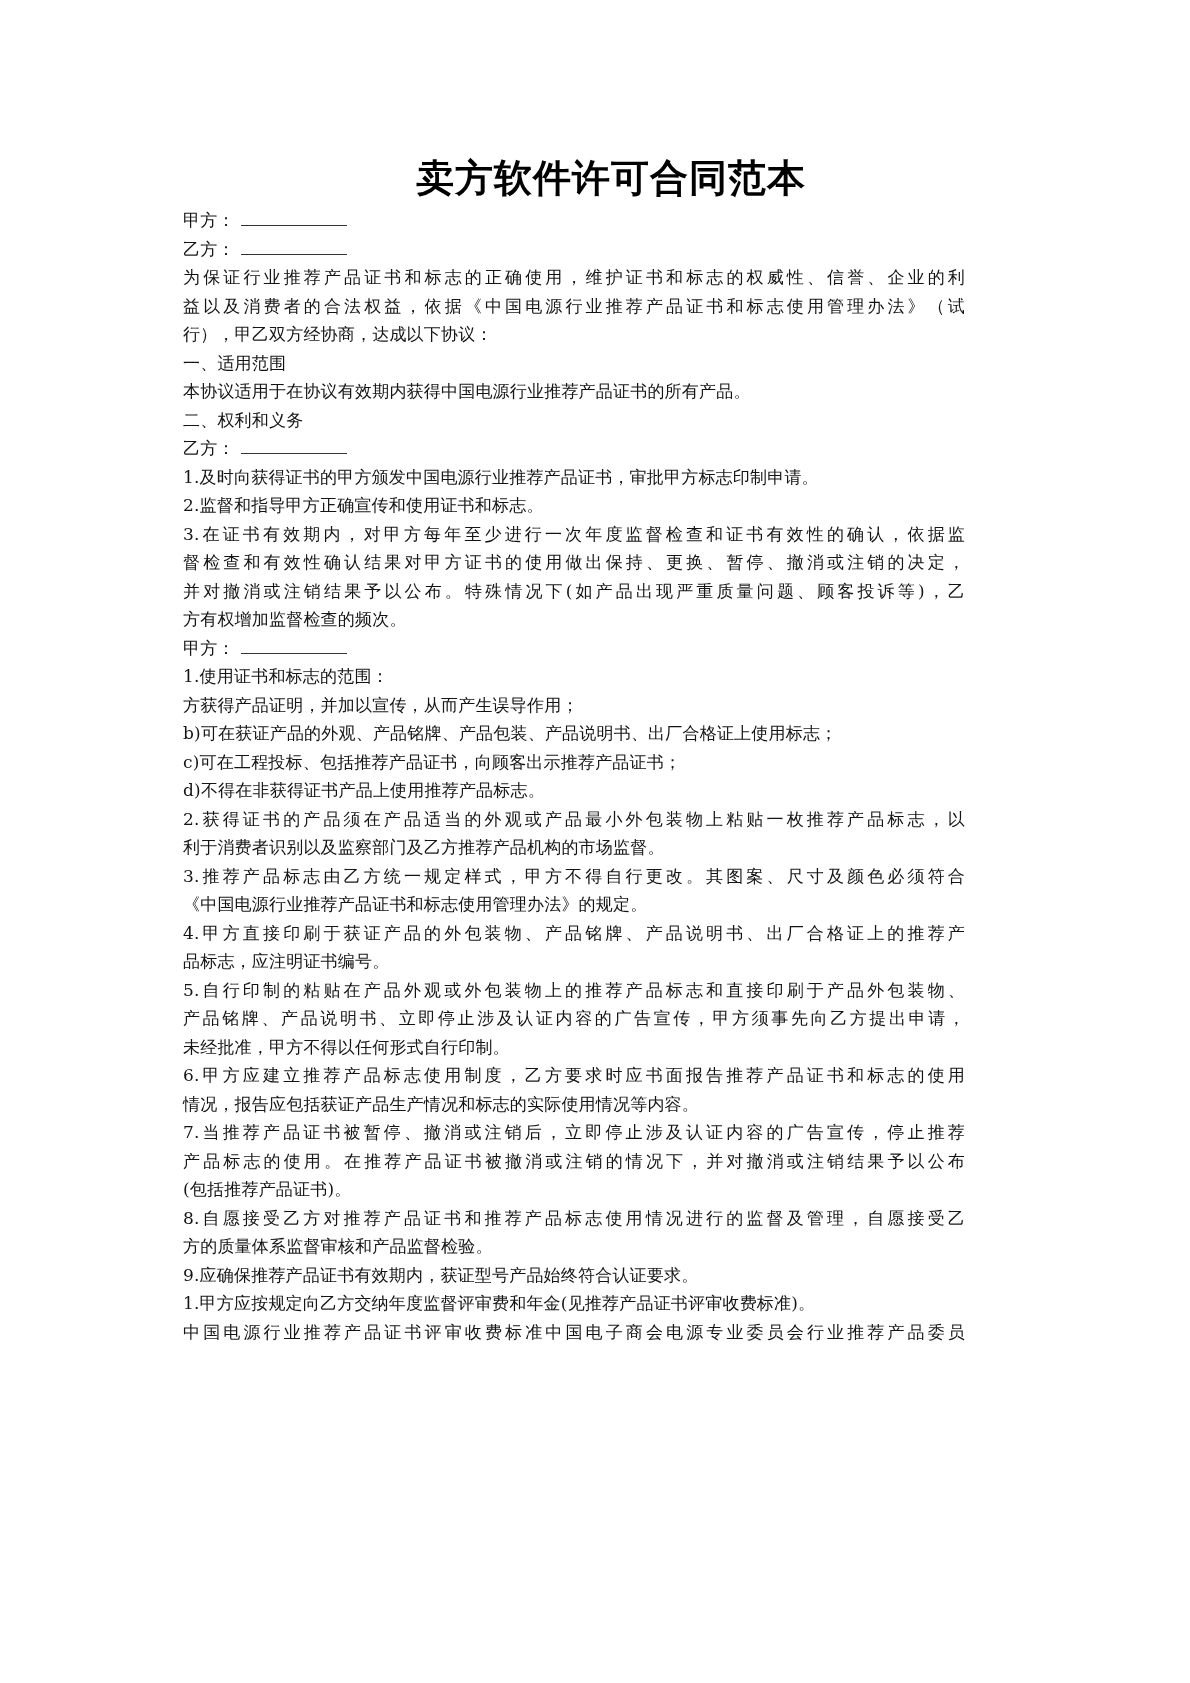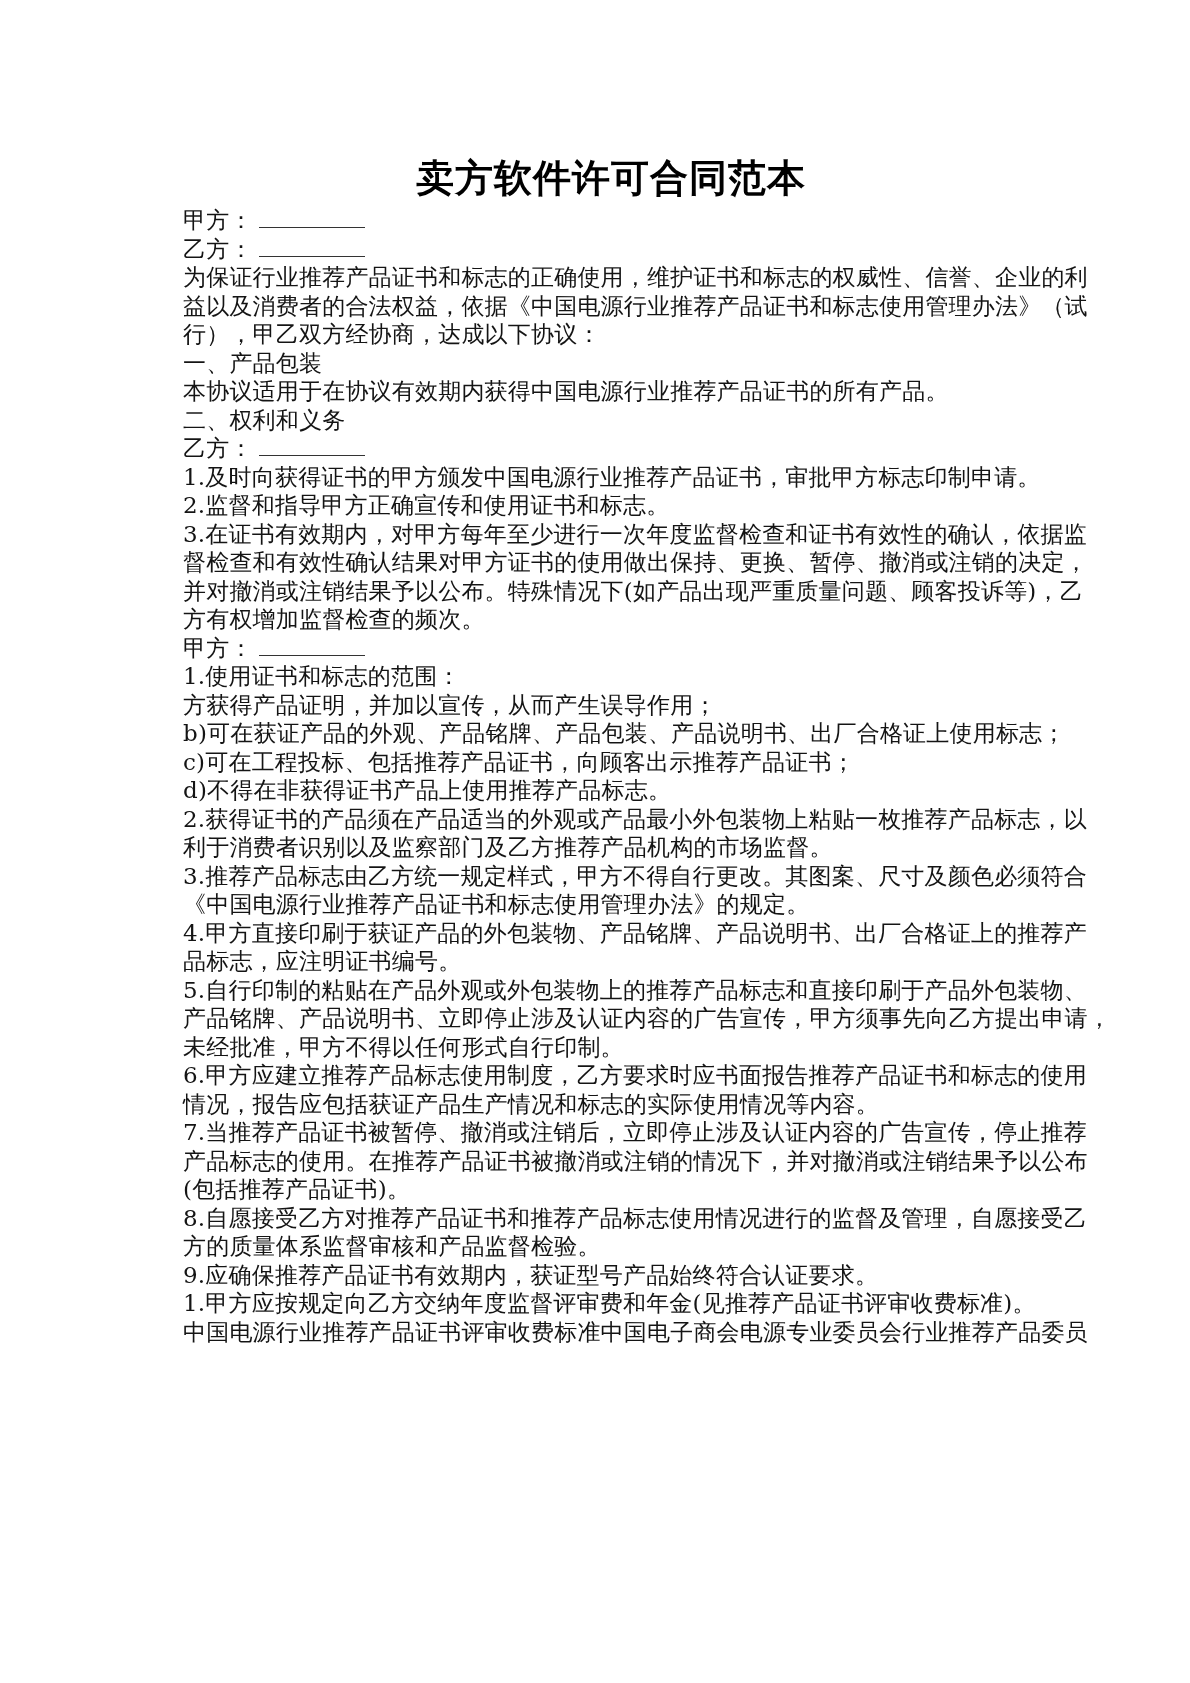--- a/index.html
+++ b/index.html
@@ -3,38 +3,38 @@
 <meta charset="utf-8">
 <style>
   html, body { margin: 0; padding: 0; background: #ffffff; }
   body { width: 1190px; height: 1683px; position: relative; overflow: hidden;
          font-family: "DejaVu Serif", "Liberation Serif", serif; color: #111; }
   .page { position: absolute; left: 16px; top: 0; width: 1190px; height: 1402px; background: #fff; }
   .title { position: absolute; left: 0; width: 1190px; top: 152px; text-align: center;
            font-family: "DejaVu Sans", "Liberation Sans", sans-serif; font-weight: bold;
            font-size: 38px; line-height: 52px; letter-spacing: 1px; color: #000; }
   .body { position: absolute; left: 167px; top: 206px; width: 782px; }
-  .line { font-size: 23px; line-height: 28.5px; height: 28.5px; white-space: nowrap;
+  .line { font-size: 17px; line-height: 28.5px; height: 28.5px; white-space: nowrap;
           text-align: justify; text-align-last: justify; color: #141414; letter-spacing: 0.2px; }
   .line.short { text-align-last: left; }
   .blank { display: inline-block; width: 106px; border-bottom: 1px solid #333; height: 18px;
            vertical-align: baseline; margin-left: 6px; }
 </style>
 </head>
 <body>
 
 <div class="page">
   <div class="title">卖方软件许可合同范本</div>
   <div class="body" id="doc-body">
       <div class="line short"><span>甲方：</span><span class="blank"></span></div>
       <div class="line short"><span>乙方：</span><span class="blank"></span></div>
       <div class="line"><span>为保证行业推荐产品证书和标志的正确使用，维护证书和标志的权威性、信誉、企业的利</span></div>
       <div class="line"><span>益以及消费者的合法权益，依据《中国电源行业推荐产品证书和标志使用管理办法》（试</span></div>
       <div class="line short"><span>行），甲乙双方经协商，达成以下协议：</span></div>
-      <div class="line short"><span>一、产品包装</span></div>
+      <div class="line short"><span>一、适用范围</span></div>
       <div class="line short"><span>本协议适用于在协议有效期内获得中国电源行业推荐产品证书的所有产品。</span></div>
       <div class="line short"><span>二、权利和义务</span></div>
       <div class="line short"><span>乙方：</span><span class="blank"></span></div>
       <div class="line short"><span>1.及时向获得证书的甲方颁发中国电源行业推荐产品证书，审批甲方标志印制申请。</span></div>
       <div class="line short"><span>2.监督和指导甲方正确宣传和使用证书和标志。</span></div>
       <div class="line"><span>3.在证书有效期内，对甲方每年至少进行一次年度监督检查和证书有效性的确认，依据监</span></div>
       <div class="line"><span>督检查和有效性确认结果对甲方证书的使用做出保持、更换、暂停、撤消或注销的决定，</span></div>
       <div class="line"><span>并对撤消或注销结果予以公布。特殊情况下(如产品出现严重质量问题、顾客投诉等)，乙</span></div>
       <div class="line short"><span>方有权增加监督检查的频次。</span></div>
       <div class="line short"><span>甲方：</span><span class="blank"></span></div>

